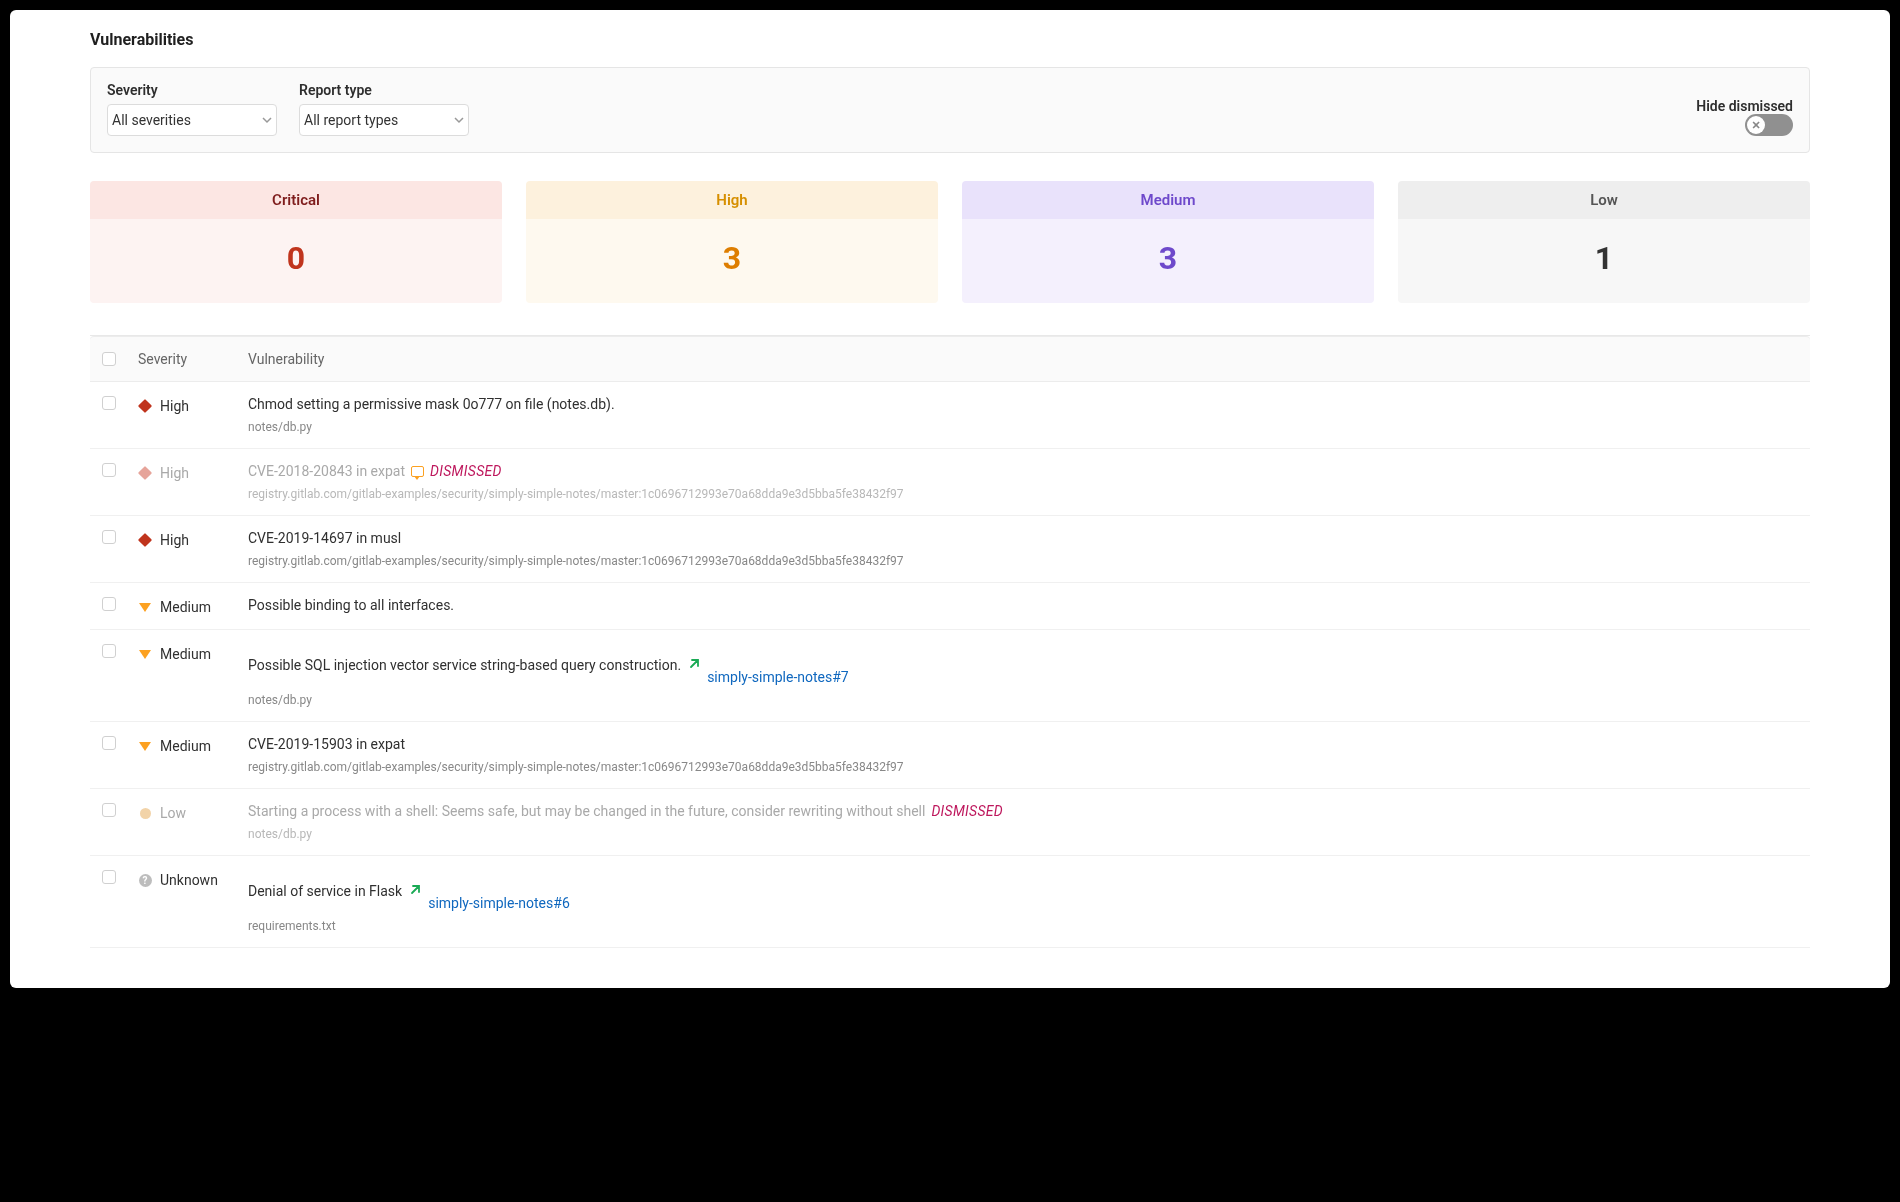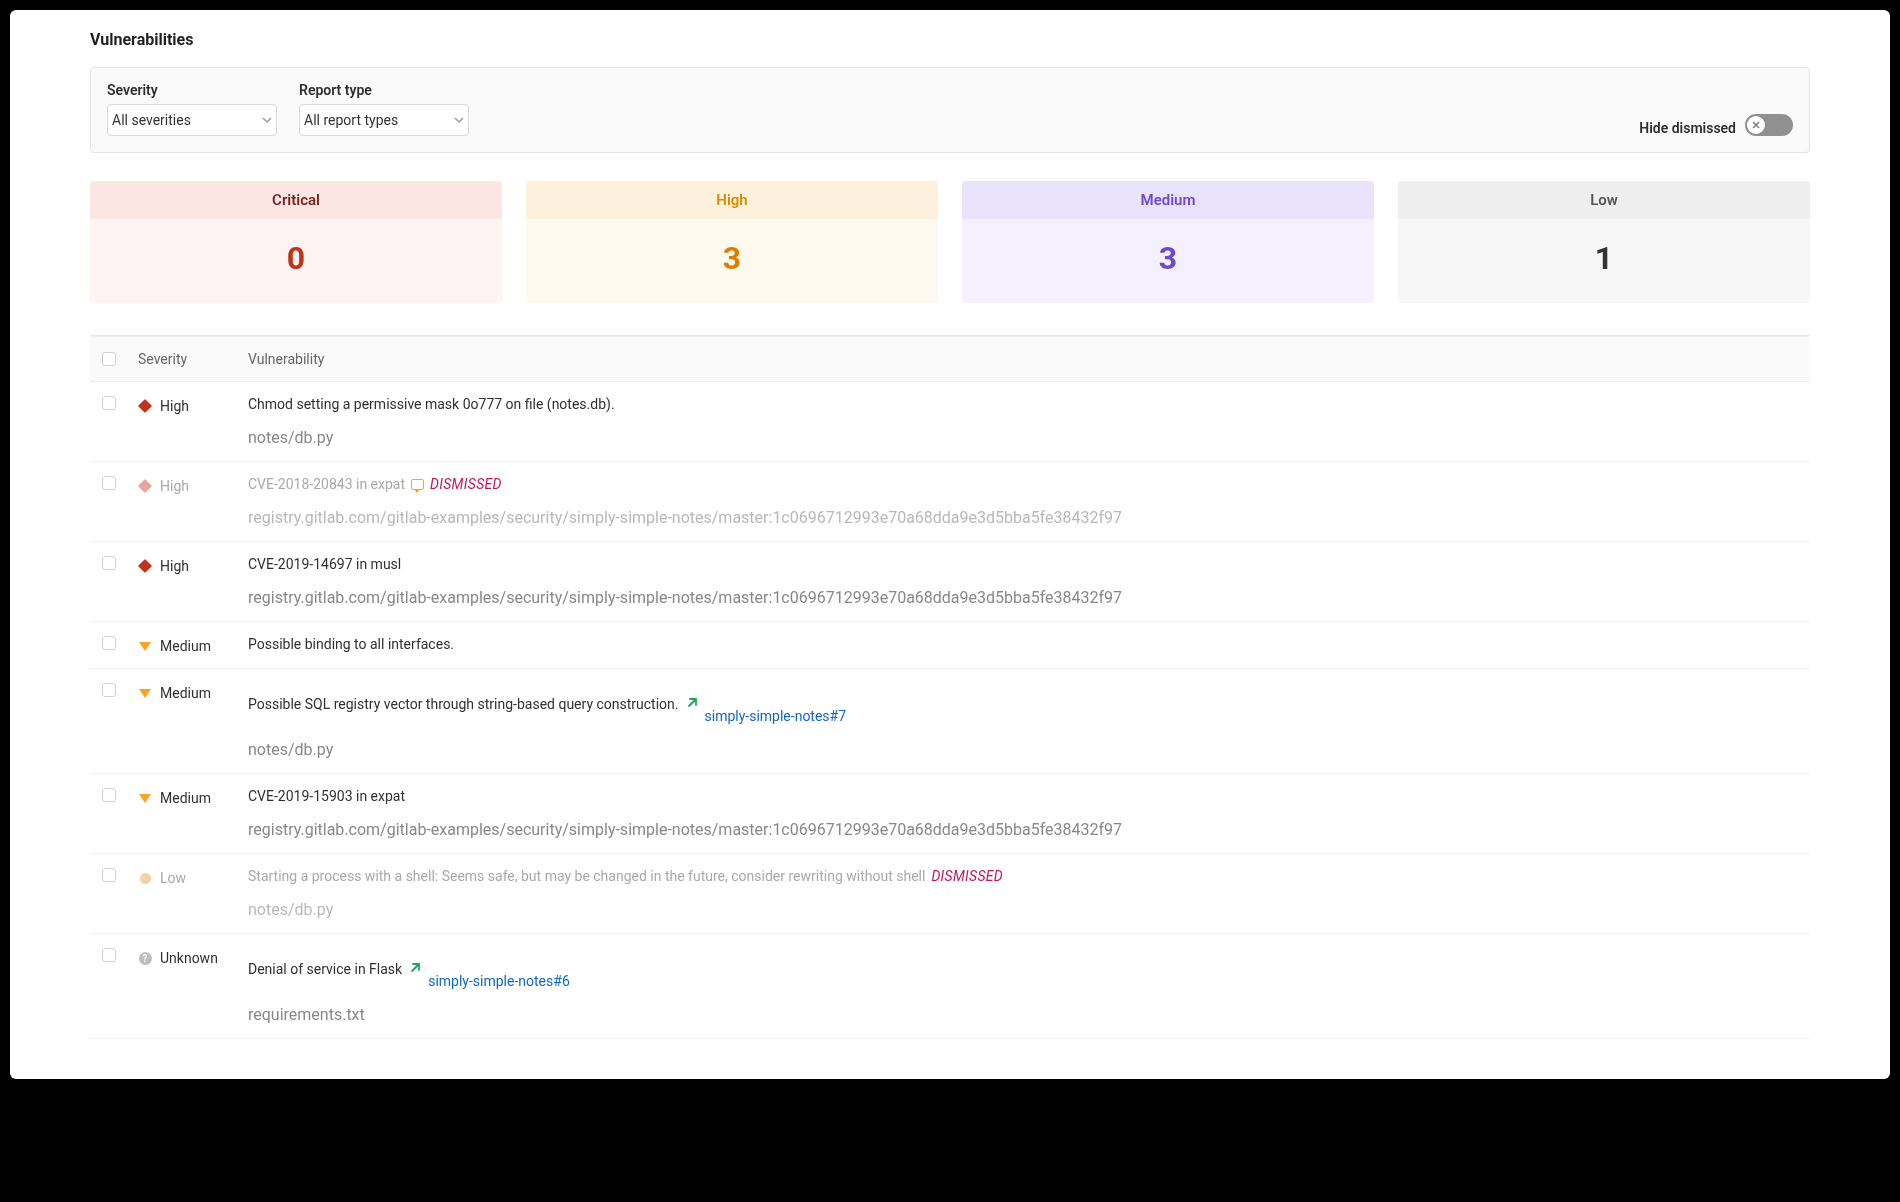--- a/index.html
+++ b/index.html
@@ -32,21 +32,21 @@
   .filter-group { display: flex; flex-direction: column; gap: 6px; }
   .filter-label { font-size: 14px; font-weight: 600; color: #2e2e2e; }
   .select {
     display: flex; align-items: center; justify-content: space-between;
     background: #fff; border: 1px solid #dcdcdc; border-radius: 4px;
     padding: 7px 4px; min-width: 170px; font-size: 14px; color: #333;
     cursor: pointer;
   }
   .select .chev { color: #999; }
   .spacer { flex: 1; }
-  .toggle-wrap { display: flex; flex-direction: row; align-items: flex-end; gap: 9px; }
+  .toggle-wrap { display: flex; flex-direction: column; align-items: flex-end; gap: 0; }
   .toggle-label { font-size: 14px; font-weight: 600; color: #2e2e2e; }
   .toggle {
     width: 48px; height: 22px; border-radius: 22px; background: #909090;
     position: relative; cursor: pointer;
   }
   .toggle .knob {
     position: absolute; left: 2px; top: 2px; width: 18px; height: 18px;
     background: #fff; border-radius: 50%;
     display: flex; align-items: center; justify-content: center;
     color: #888; font-size: 11px; font-weight: 700;
@@ -84,21 +84,21 @@
     padding: 14px 12px; border-bottom: 1px solid #f0f0f0;
   }
   .row.dismissed { color: #a9a9a9; }
   .row .col-sev {
     width: 92px; display: flex; align-items: center; gap: 8px;
     font-size: 14px; color: #303030; padding-top: 2px;
   }
   .row.dismissed .col-sev { color: #a9a9a9; }
   .row .col-vuln { flex: 1; font-size: 14px; color: #303030; }
   .row.dismissed .col-vuln { color: #a9a9a9; }
-  .row .col-vuln .sub { font-size: 16px; color: #888; margin-top: 16px; }
+  .row .col-vuln .sub { font-size: 12px; color: #888; margin-top: 8px; }
   .row.dismissed .col-vuln .sub { color: #b8b8b8; }
   .row .col-vuln .title-line { display: flex; flex-wrap: wrap; align-items: center; gap: 6px; }
   .badge-dismissed { color: #be185d; letter-spacing: 0.3px; font-style: italic; }
   .link { color: #1068bf; cursor: pointer; margin-top: 25px; }
   .link-icon { color: #1aaa55; display:inline-flex; }
 
   .chk {
     width: 14px; height: 14px; border: 1px solid #d0d0d0; border-radius: 3px;
     background: #fff; cursor: pointer;
   }
@@ -274,21 +274,21 @@
           <div class="chk"></div>
         </div>
         <div class="col-sev">
           <span class="sev-icon">
             <span class="tri-down"></span>
           </span>
           <span>Medium</span>
         </div>
         <div class="col-vuln">
           <div class="title-line">
-            <span style="cursor:pointer">Possible SQL registry vector through string-based query construction.</span> 
+            <span style="cursor:pointer">Possible SQL injection vector service string-based query construction.</span> 
             <span class="link-icon">
               <svg width="14" height="14" viewBox="0 0 14 14">
                 <path d="M5 2 H11 V8 M11 2 L4 9" stroke="#1aaa55" stroke-width="1.8" fill="none" stroke-linecap="round"></path>
               </svg>
             </span> 
             <span class="link">simply-simple-notes#7</span>
           </div>
           <div class="sub">notes/db.py</div>
         </div>
       </div>

